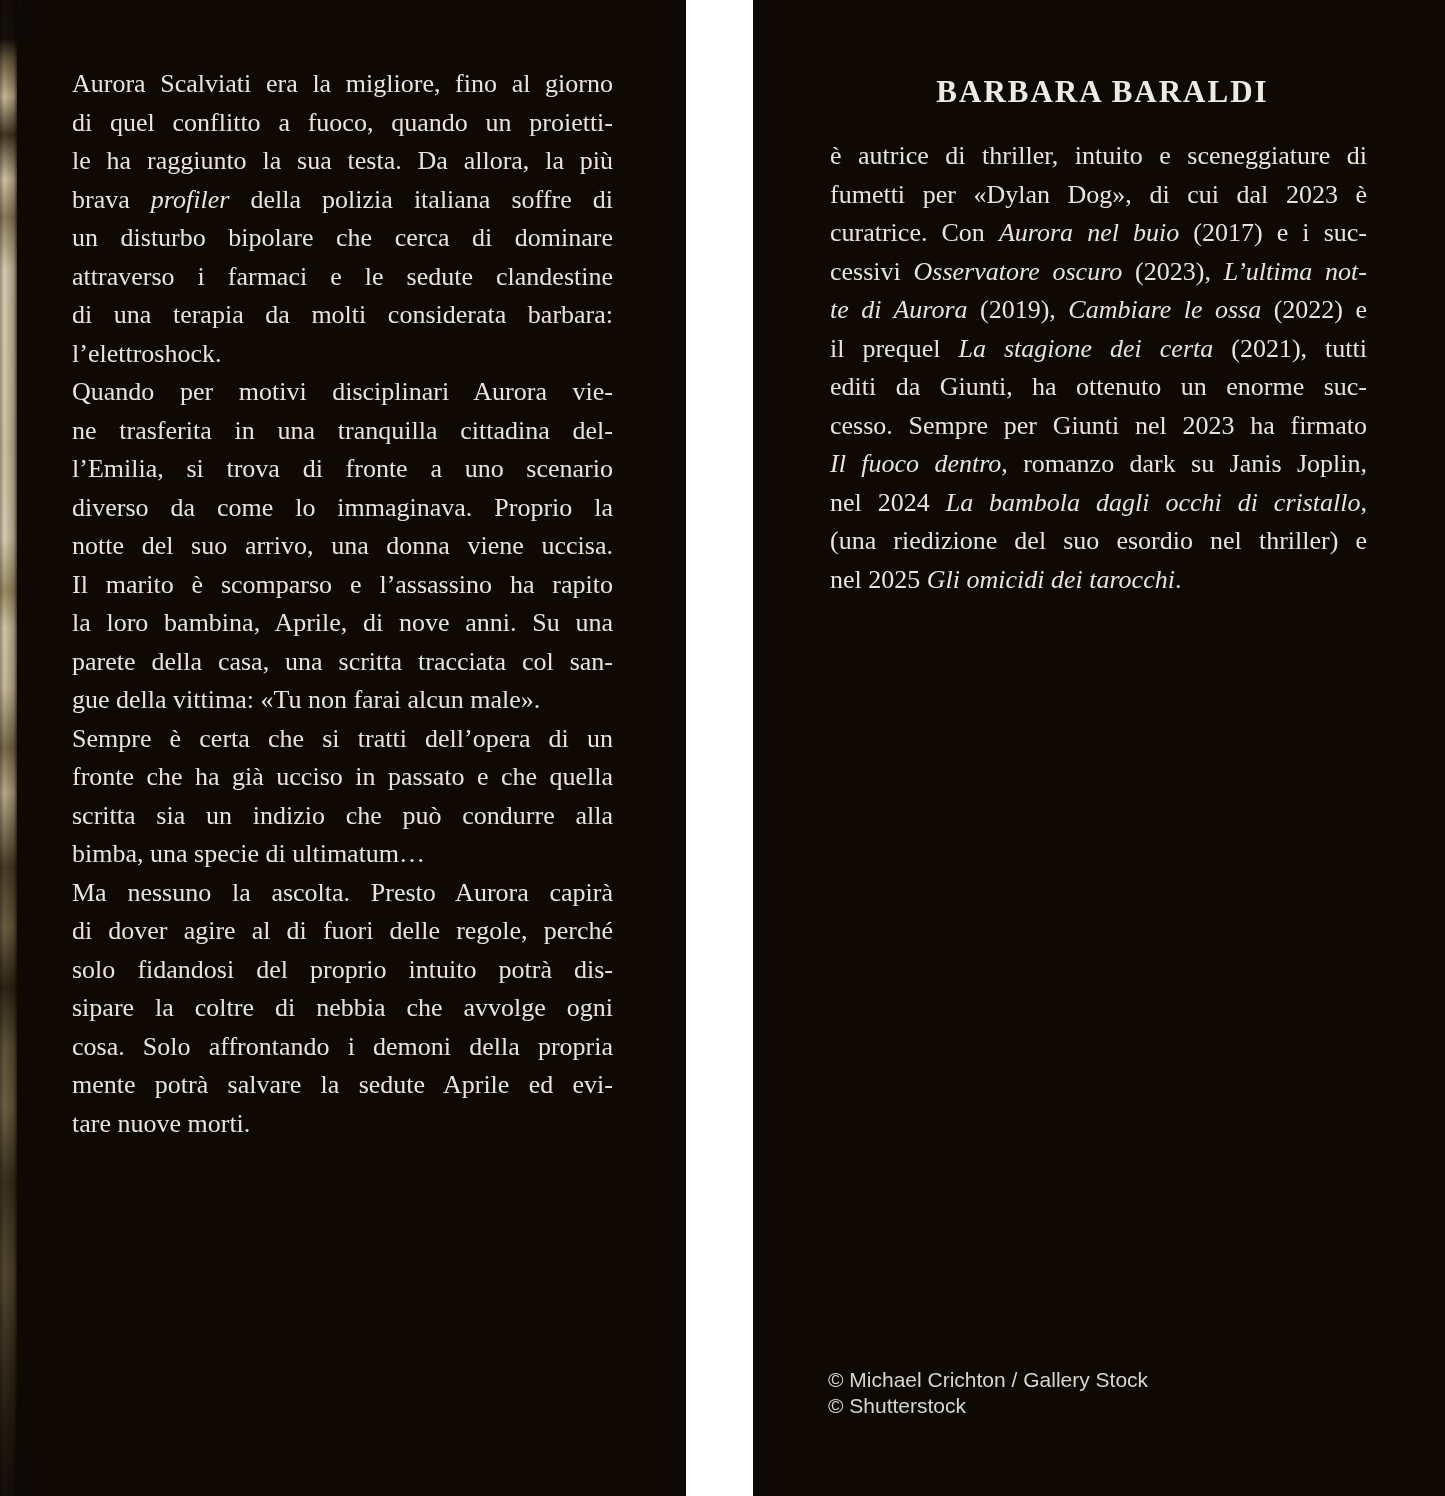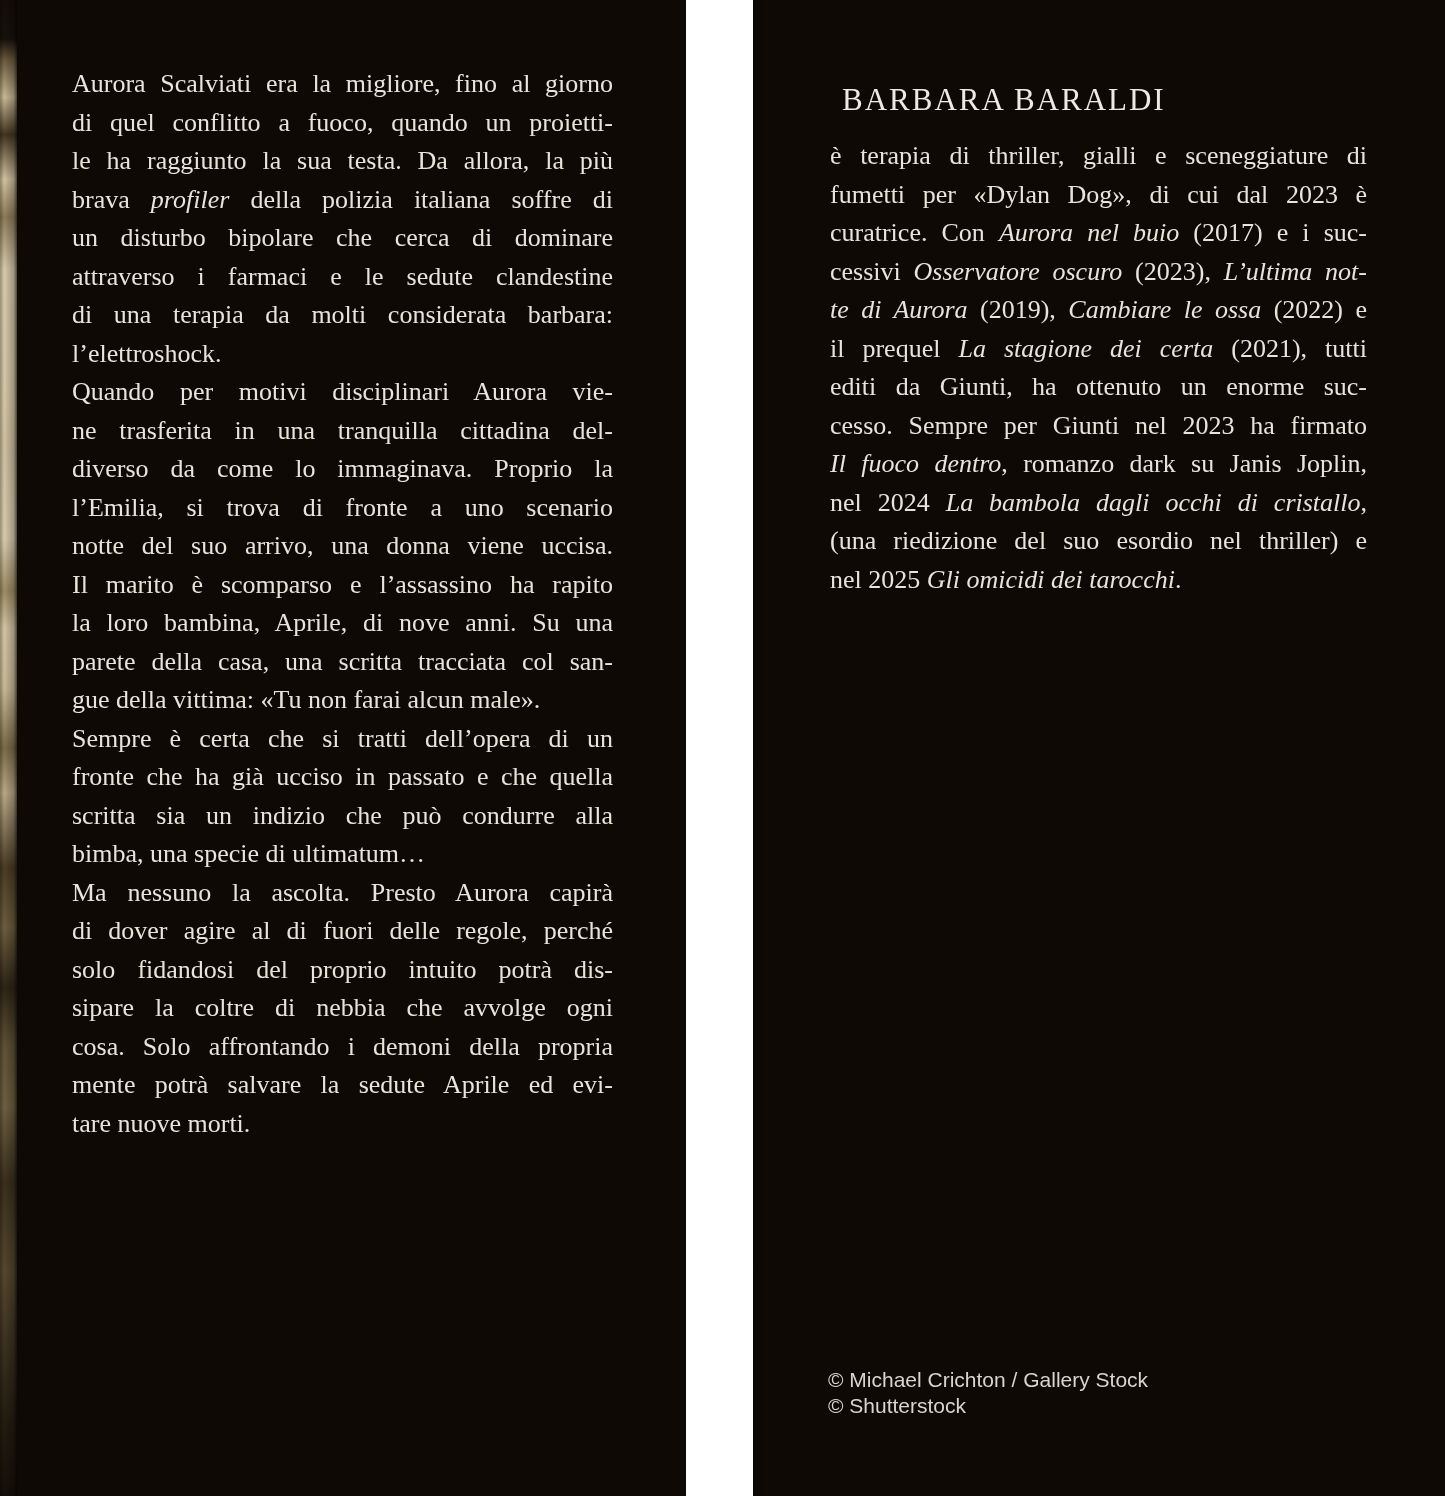--- a/index.html
+++ b/index.html
@@ -43,23 +43,23 @@
 
   .tline{
     height:38.5px;line-height:38.5px;
     text-align:justify;text-align-last:justify;
     white-space:normal;hyphens:none;
   }
   .tline.last{text-align-last:left;}
   .tline i{font-style:italic;}
 
   .author-heading{
-    position:absolute;left:77px;top:70px;width:537px;margin:12px;
-    color:#edeae2;font-size:31px;line-height:36px;font-weight:normal;
-    letter-spacing:2px;text-align:left;white-space:nowrap;
+    position:absolute;left:77px;top:70px;width:537px;margin:4px;
+    color:#edeae2;font-size:31px;line-height:36px;font-weight:bold;
+    letter-spacing:2px;text-align:center;white-space:nowrap;
   }
 
   .credits{
     position:absolute;left:75px;top:1367px;
     font-family:"Liberation Sans", sans-serif;
     font-size:21px;line-height:25.5px;color:#d8d5cf;
   }
 </style>
 </head>
 <body>
@@ -70,22 +70,22 @@
         <div class="tline"><span>Aurora Scalviati era la migliore, fino al giorno</span></div>
         <div class="tline"><span>di quel conflitto a fuoco, quando un proietti-</span></div>
         <div class="tline"><span>le ha raggiunto la sua testa. Da allora, la più</span></div>
         <div class="tline"><span>brava </span><i>profiler</i><span> della polizia italiana soffre di</span></div>
         <div class="tline"><span>un disturbo bipolare che cerca di dominare</span></div>
         <div class="tline"><span>attraverso i farmaci e le sedute clandestine</span></div>
         <div class="tline"><span>di una terapia da molti considerata barbara:</span></div>
         <div class="tline last"><span>l’elettroshock.</span></div>
         <div class="tline"><span>Quando per motivi disciplinari Aurora vie-</span></div>
         <div class="tline"><span>ne trasferita in una tranquilla cittadina del-</span></div>
+        <div class="tline"><span>l’Emilia, si trova di fronte a uno scenario</span></div>
         <div class="tline"><span>diverso da come lo immaginava. Proprio la</span></div>
-        <div class="tline"><span>l’Emilia, si trova di fronte a uno scenario</span></div>
         <div class="tline"><span>notte del suo arrivo, una donna viene uccisa.</span></div>
         <div class="tline"><span>Il marito è scomparso e l’assassino ha rapito</span></div>
         <div class="tline"><span>la loro bambina, Aprile, di nove anni. Su una</span></div>
         <div class="tline"><span>parete della casa, una scritta tracciata col san-</span></div>
         <div class="tline last"><span>gue della vittima: «Tu non farai alcun male».</span></div>
         <div class="tline"><span>Sempre è certa che si tratti dell’opera di un</span></div>
         <div class="tline"><span>fronte che ha già ucciso in passato e che quella</span></div>
         <div class="tline"><span>scritta sia un indizio che può condurre alla</span></div>
         <div class="tline last"><span>bimba, una specie di ultimatum…</span></div>
         <div class="tline"><span>Ma nessuno la ascolta. Presto Aurora capirà</span></div>
@@ -98,21 +98,21 @@
       </div>
   </div>
 
   <div class="cover-strip"></div>
 
   <div class="gap"></div>
 
   <div class="flap right">
     <h1 class="author-heading">BARBARA BARALDI</h1>
     <div class="textblock" id="bio">
-        <div class="tline"><span>è terapia di thriller, gialli e sceneggiature di</span></div>
+        <div class="tline"><span>è autrice di thriller, intuito e sceneggiature di</span></div>
         <div class="tline"><span>fumetti per «Dylan Dog», di cui dal 2023 è</span></div>
         <div class="tline"><span>curatrice. Con </span><i>Aurora nel buio</i><span> (2017) e i suc-</span></div>
         <div class="tline"><span>cessivi </span><i>Osservatore oscuro</i><span> (2023), </span><i>L’ultima not-</i></div>
         <div class="tline"><i>te di Aurora</i><span> (2019), </span><i>Cambiare le ossa</i><span> (2022) e</span></div>
         <div class="tline"><span>il prequel </span><i>La stagione dei certa</i><span> (2021), tutti</span></div>
         <div class="tline"><span>editi da Giunti, ha ottenuto un enorme suc-</span></div>
         <div class="tline"><span>cesso. Sempre per Giunti nel 2023 ha firmato</span></div>
         <div class="tline"><i>Il fuoco dentro</i><span>, romanzo dark su Janis Joplin,</span></div>
         <div class="tline"><span>nel 2024 </span><i>La bambola dagli occhi di cristallo</i><span>,</span></div>
         <div class="tline"><span>(una riedizione del suo esordio nel thriller) e</span></div>

